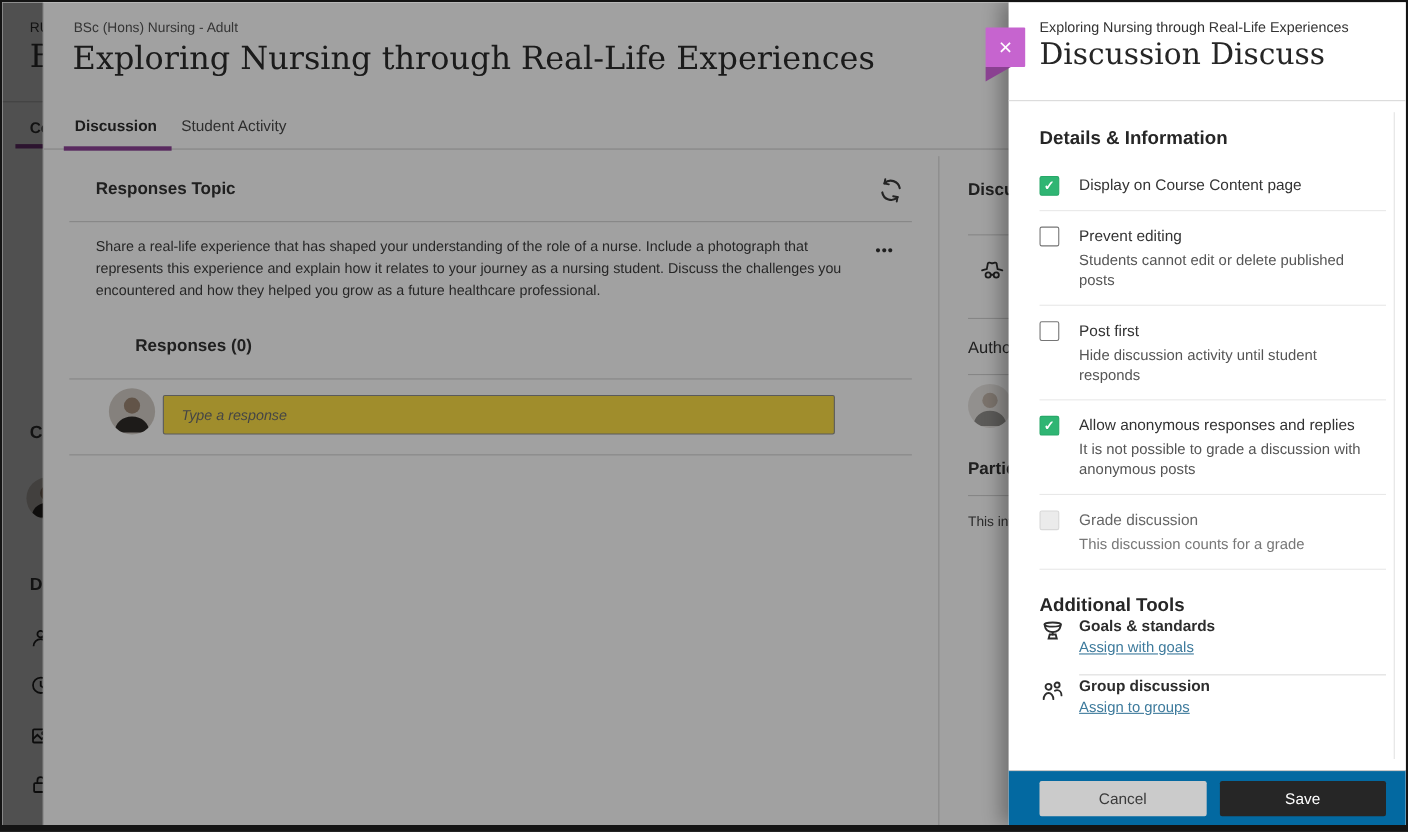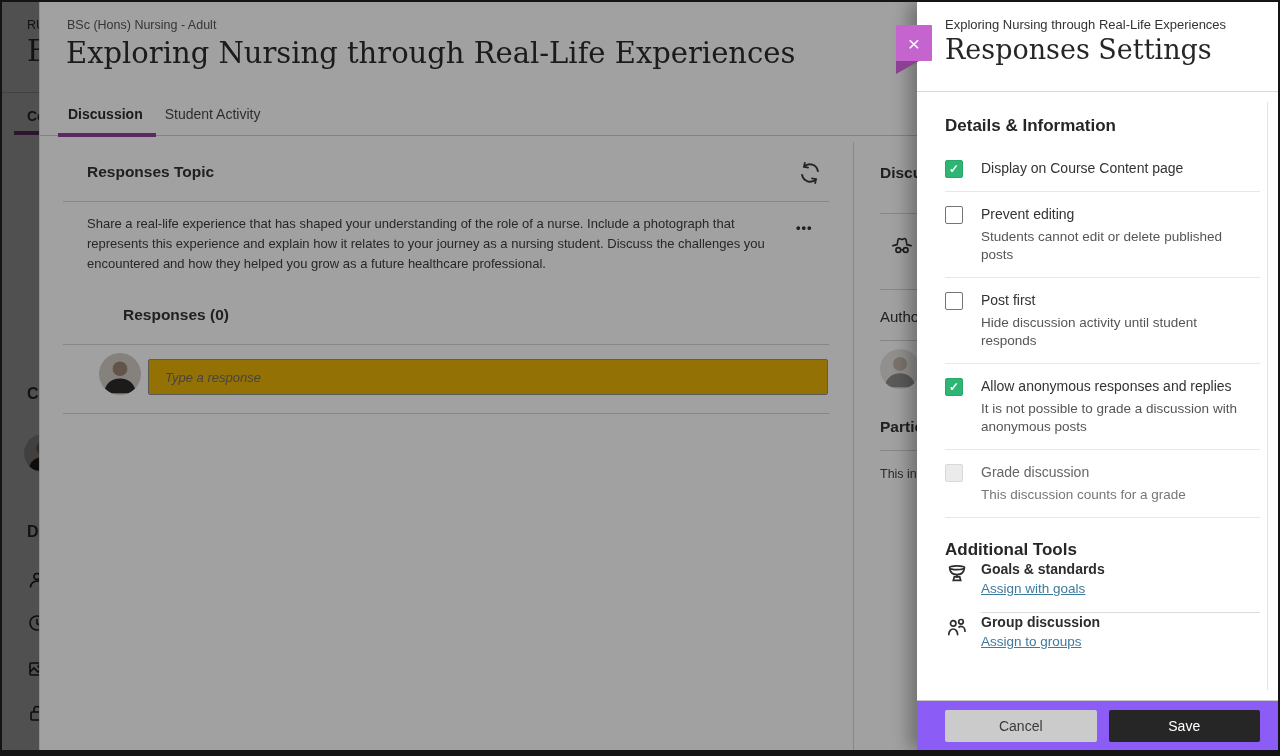--- a/index.html
+++ b/index.html
@@ -30,21 +30,21 @@
   .ml-tab { position:relative; height:44px; display:flex; align-items:center; font-size:14px; color:#4a4a4a; cursor:pointer; }
   .ml-tab.active { font-weight:bold; color:#2d2d2d; }
   .ml-tab.active::after { content:""; position:absolute; left:-10px; right:-13px; bottom:-1px; height:4px; background:#8e4397; }
   .vdiv { position:absolute; left:813px; top:140px; bottom:0; width:1px; background:#d6d6d6; }
   .sec-h { position:absolute; font-size:15.5px; font-weight:600; color:#333; white-space:nowrap; }
   .mhr { position:absolute; height:1px; background:#d4d4d4; }
   .ml-para { position:absolute; left:47px; top:212px; width:680px; font-size:13px; line-height:20px; color:#3e3e3e; }
   .kebab { position:absolute; left:756px; top:218px; font-size:13px; font-weight:bold; color:#333; letter-spacing:1px; cursor:pointer; }
   .refresh-btn { position:absolute; left:757px; top:158px; width:26px; height:26px; cursor:pointer; }
   .resp-avatar { position:absolute; left:59px; top:351px; width:42px; height:42px; border-radius:50%; background:#d3cdc6; overflow:hidden; }
-  .resp-input { position:absolute; left:108px; top:357px; width:680px; height:36px; border:1px solid #8f8f8f; border-radius:2px; background:#eab308; padding:0 16px; font-family:"Liberation Sans", sans-serif; font-size:13px; font-style:italic; color:#3f3f3f; }
+  .resp-input { position:absolute; left:108px; top:357px; width:611px; height:36px; border:1px solid #8f8f8f; border-radius:2px; background:#fde047; padding:0 16px; font-family:"Liberation Sans", sans-serif; font-size:13px; font-style:italic; color:#3f3f3f; }
   .resp-input::placeholder { color:#6e6e6e; font-style:italic; }
   .rc-text { position:absolute; left:840px; white-space:nowrap; }
   .rc-hr { position:absolute; left:840px; width:40px; height:1px; background:#d4d4d4; }
   .rc-avatar { position:absolute; left:840px; top:347px; width:40px; height:40px; border-radius:50%; background:#d9d4ce; overflow:hidden; opacity:.6; }
   .incog { position:absolute; left:849px; top:230px; width:26px; height:26px; }
 
   
   .scrim { position:absolute; left:0; top:0; width:915px; height:100%; background:rgba(0,0,0,0.37); z-index:50; }
 
   
@@ -66,21 +66,21 @@
   .opt-label { font-size:14px; color:#333; line-height:19px; }
   .opt.disabled .opt-label { color:#666; }
   .opt-desc { margin-top:4px; font-size:13.5px; line-height:18px; color:#555; width:265px; }
   .opt.disabled .opt-desc { color:#777; }
   .tools-h { margin-top:22px; }
   .tool { display:flex; }
   .tool-icon { width:24px; height:26px; flex:0 0 24px; margin-right:12px; margin-top:2px; }
   .tool-label { font-size:14px; font-weight:bold; color:#2d2d2d; line-height:18px; }
   .tool-link { display:inline-block; margin-top:3px; font-size:13.5px; color:#3d7a9c; text-decoration:underline; cursor:pointer; }
   .tool-div { margin:15px 0 0 36px; height:1px; background:#dcdcdc; }
-  .panel-footer { position:absolute; left:0; right:0; bottom:0; height:50px; background:#8b5cf6; border-top:1px solid #c9c9c9; display:flex; align-items:center; padding:0 18px 0 28px; gap:12px; }
+  .panel-footer { position:absolute; left:0; right:0; bottom:0; height:50px; background:#0369a1; border-top:1px solid #c9c9c9; display:flex; align-items:center; padding:0 18px 0 28px; gap:12px; }
   .btn { flex:1; height:32px; border:none; border-radius:2px; font-family:"Liberation Sans", sans-serif; font-size:14px; cursor:pointer; }
   .btn-cancel { background:#cbcbcb; color:#3a3a3a; }
   .btn-save { background:#262626; color:#fff; }
   svg { display:block; }
 </style>
 </head>
 <body>
 
 <div class="screen">
   <div class="viewport">
@@ -189,21 +189,21 @@
     </div>
 
     <div class="scrim"></div>
 
     <div class="panel">
       <div class="close-btn">×</div>
       <div class="close-fold"></div>
 
       <div class="panel-header">
         <div class="panel-subtitle">Exploring Nursing through Real-Life Experiences</div>
-        <div class="panel-title">Responses Settings</div>
+        <div class="panel-title">Discussion Discuss</div>
       </div>
 
       <div class="panel-body">
         <div class="sect-h">Details &amp; Information</div>
 
         <div class="opt-list">
           <div class="opt">
             <div class="opt-box checked">✓</div>
             <div>
               <div class="opt-label">Display on Course Content page</div>

